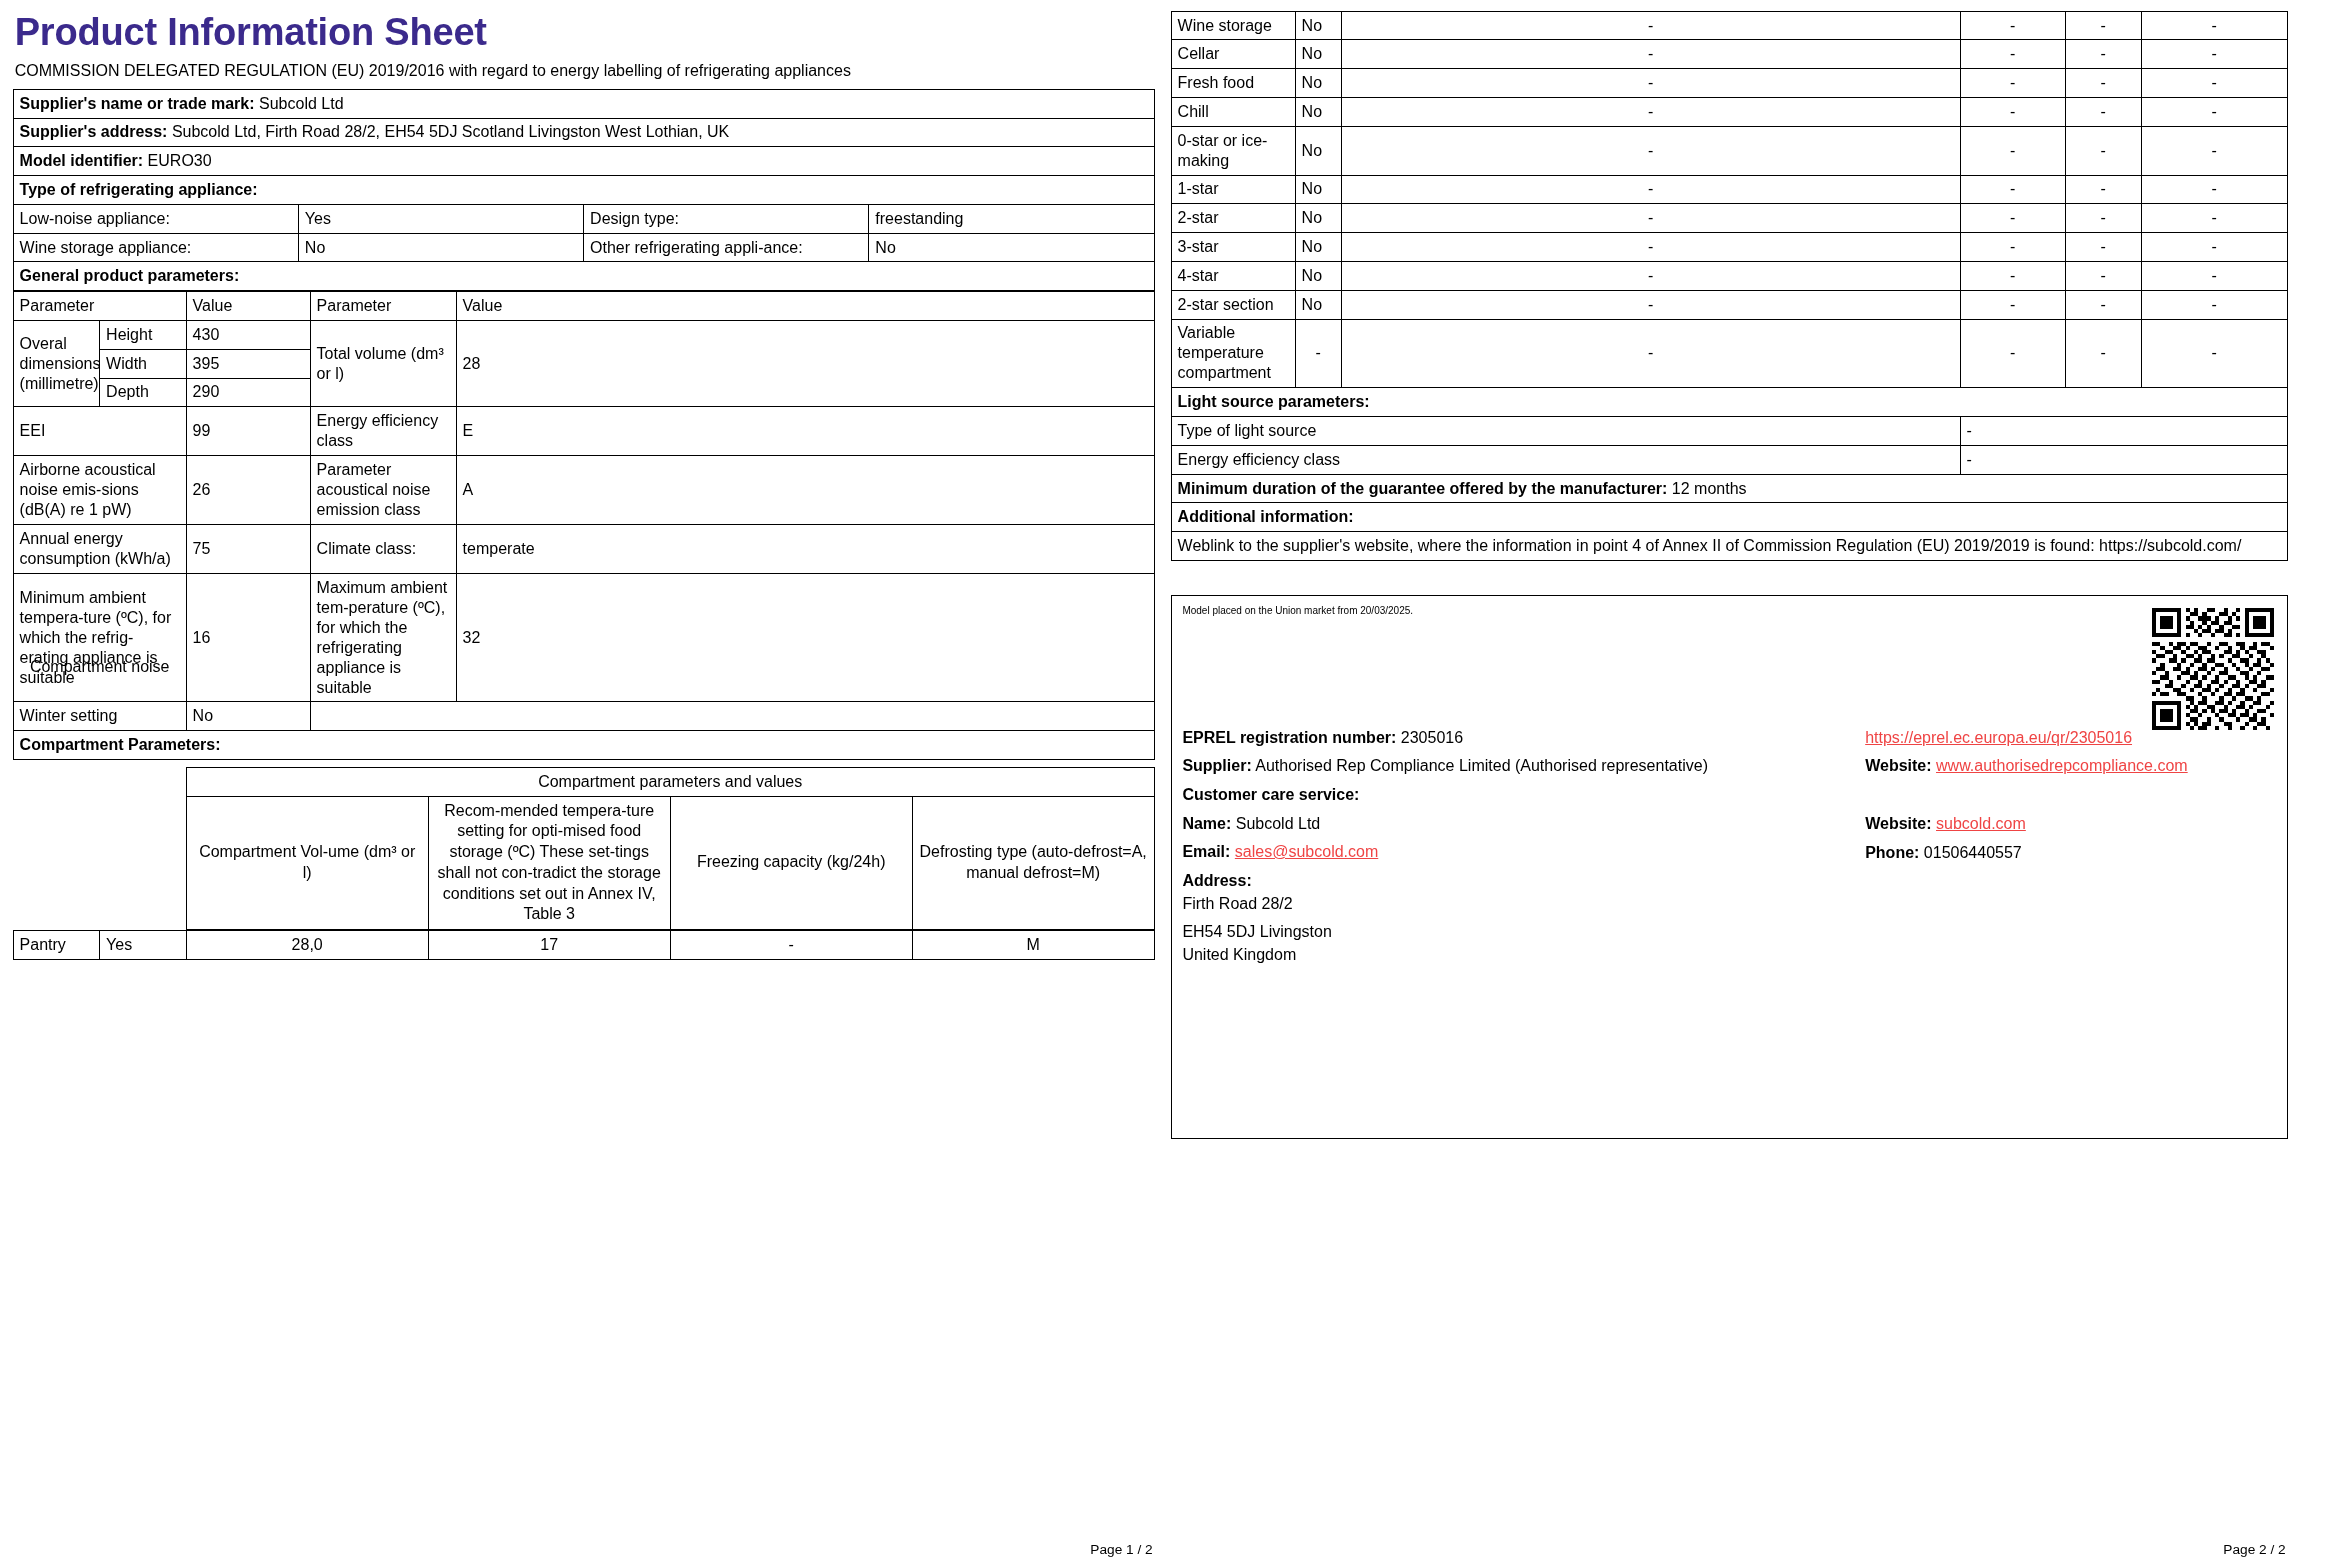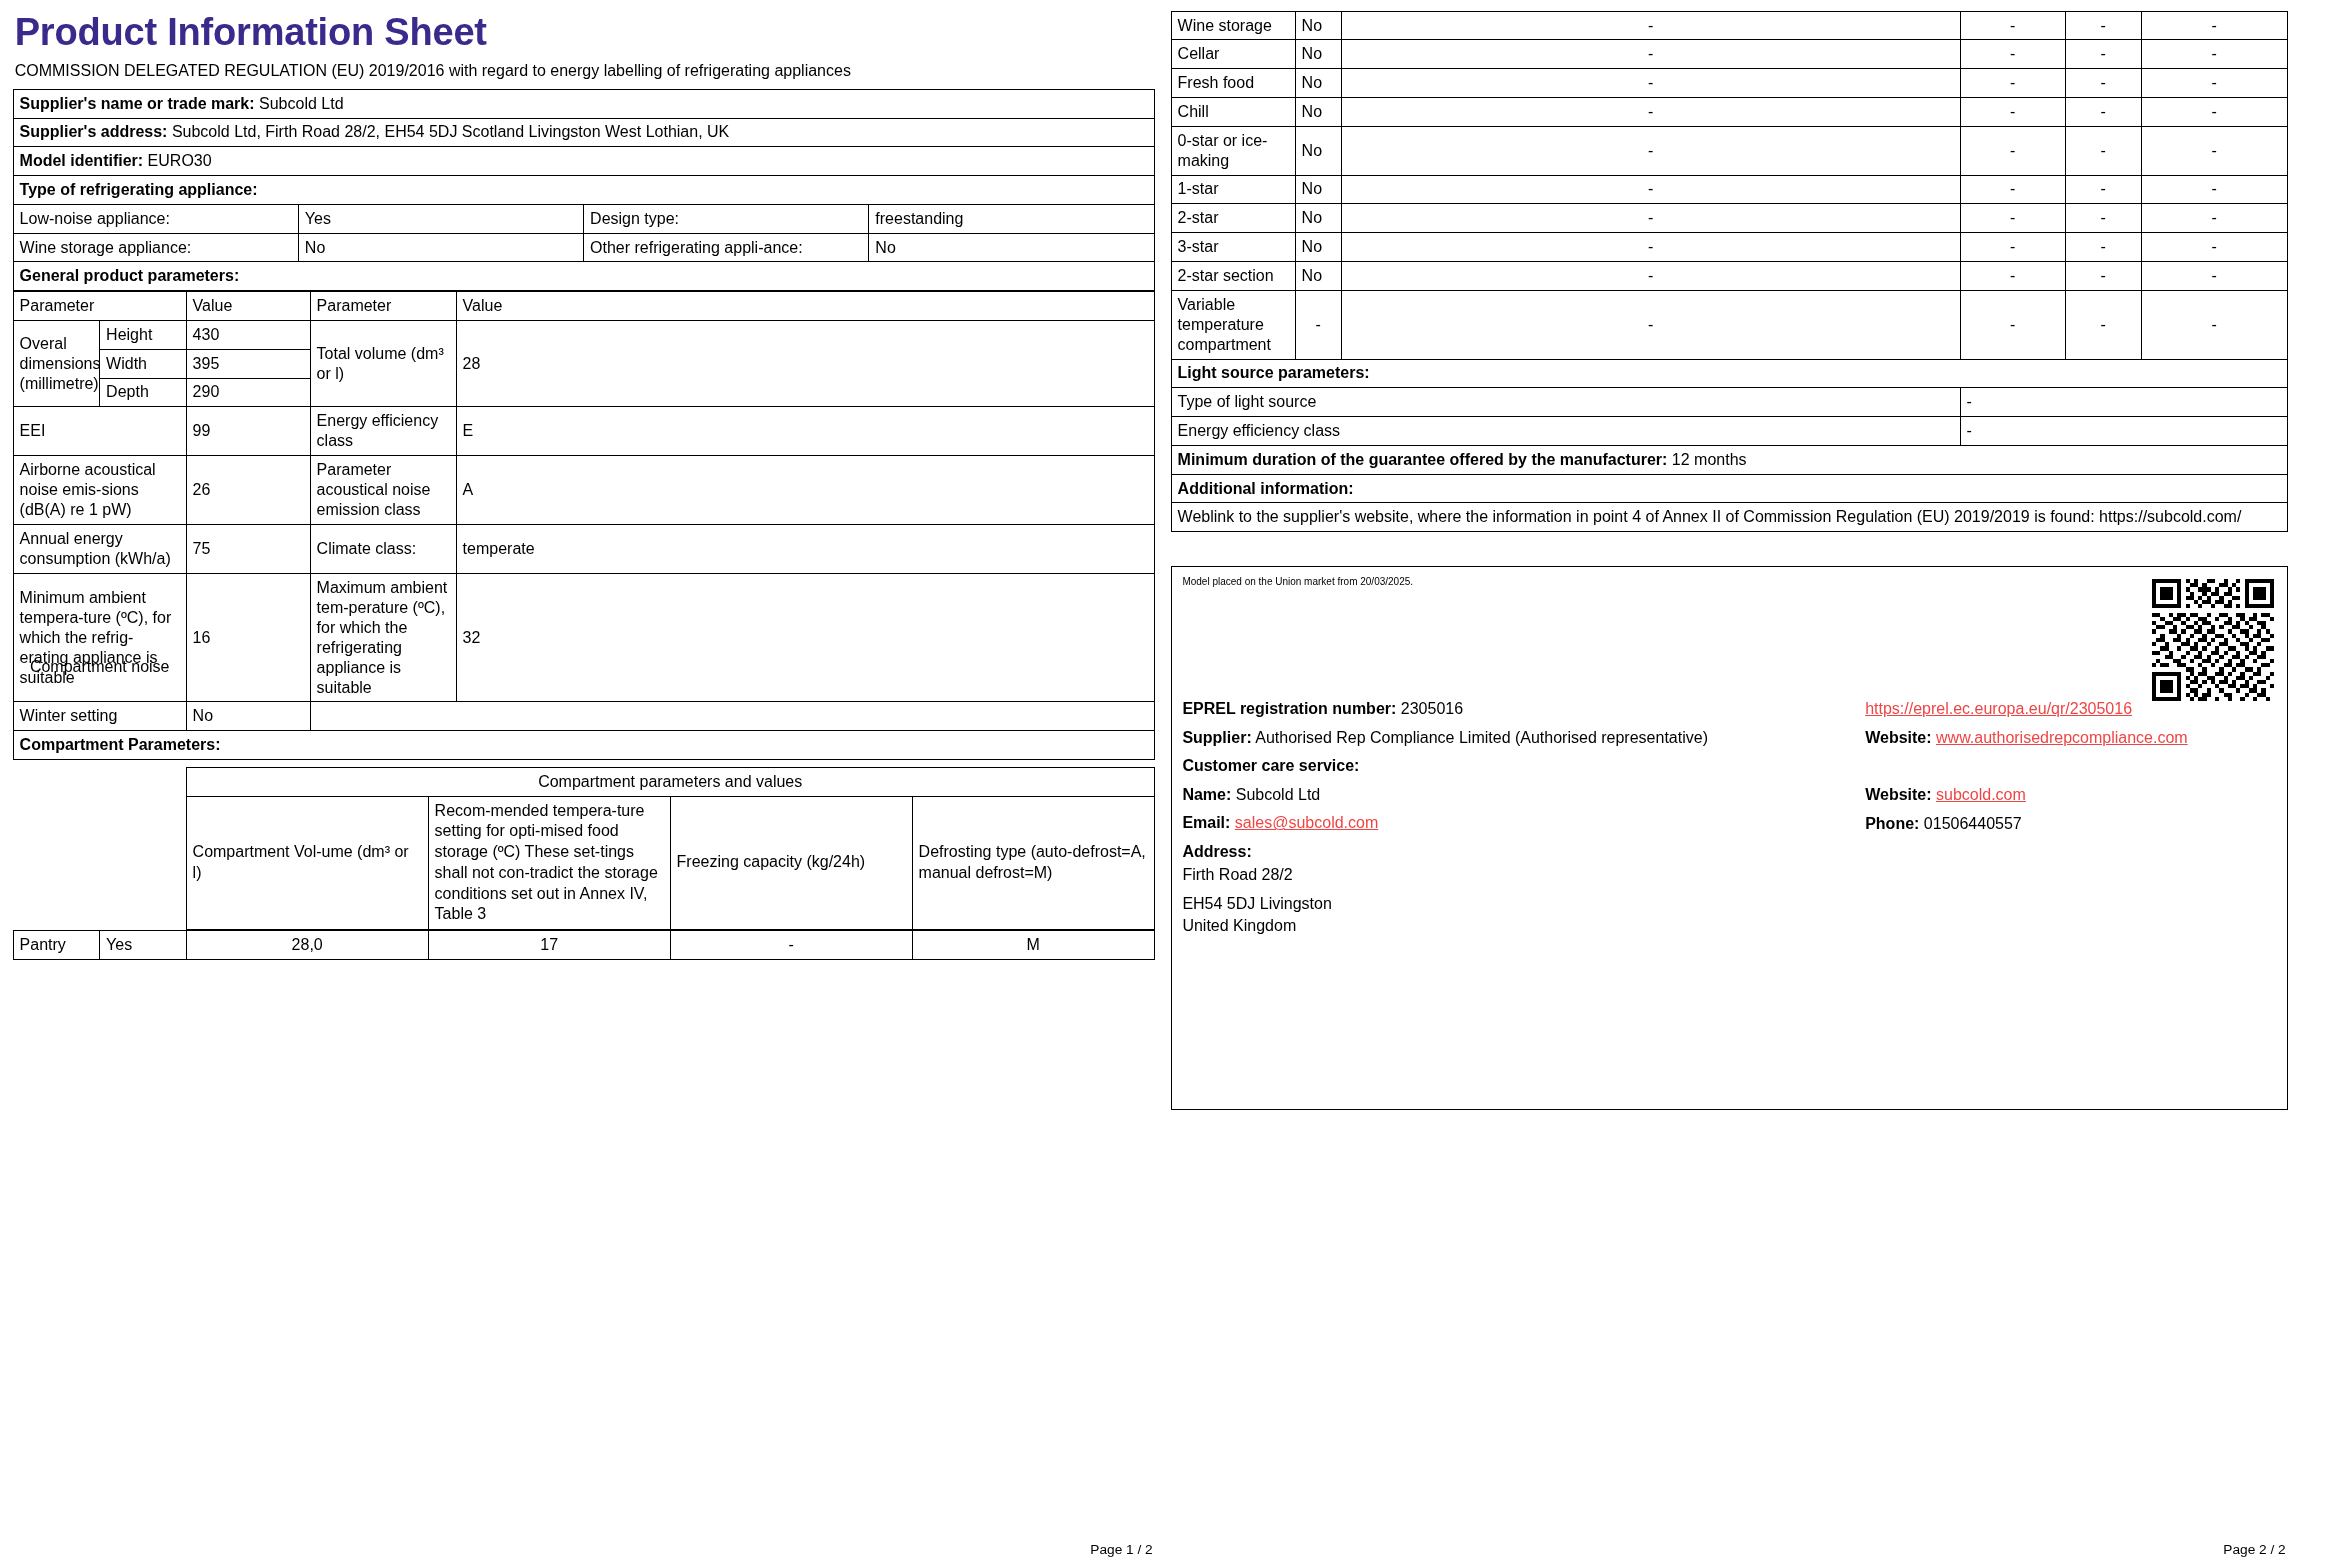--- a/index.html
+++ b/index.html
@@ -86,21 +86,21 @@
     display: flex;
     gap: 9.8px;
     margin-top: 112px;
   }
   .col-a { width: 673px; }
   .col-b { width: 400px; }
   .infoline { margin-bottom: 7.8px; font-size: 16px; line-height: 1.3; }
   .vert-center { vertical-align: middle; }
 
   .comp-desc {
-    text-align: left;
+    text-align: center;
     font-size: 16px;
     line-height: 1.3;
   }
   .narrowcell { hyphens: auto; }
 </style>
 </head>
 <body>
 
 <div class="sheet">
 
@@ -298,20 +298,28 @@
       <tr>
         <td>2-star</td>
         <td>No</td>
         <td class="c">-</td>
         <td class="c">-</td>
         <td class="c">-</td>
         <td class="c">-</td>
       </tr>
       <tr>
         <td>3-star</td>
+        <td>No</td>
+        <td class="c">-</td>
+        <td class="c">-</td>
+        <td class="c">-</td>
+        <td class="c">-</td>
+      </tr>
+      <tr>
+        <td>4-star</td>
         <td>No</td>
         <td class="c">-</td>
         <td class="c">-</td>
         <td class="c">-</td>
         <td class="c">-</td>
       </tr>
       <tr>
         <td>2-star section</td>
         <td>No</td>
         <td class="c">-</td>

